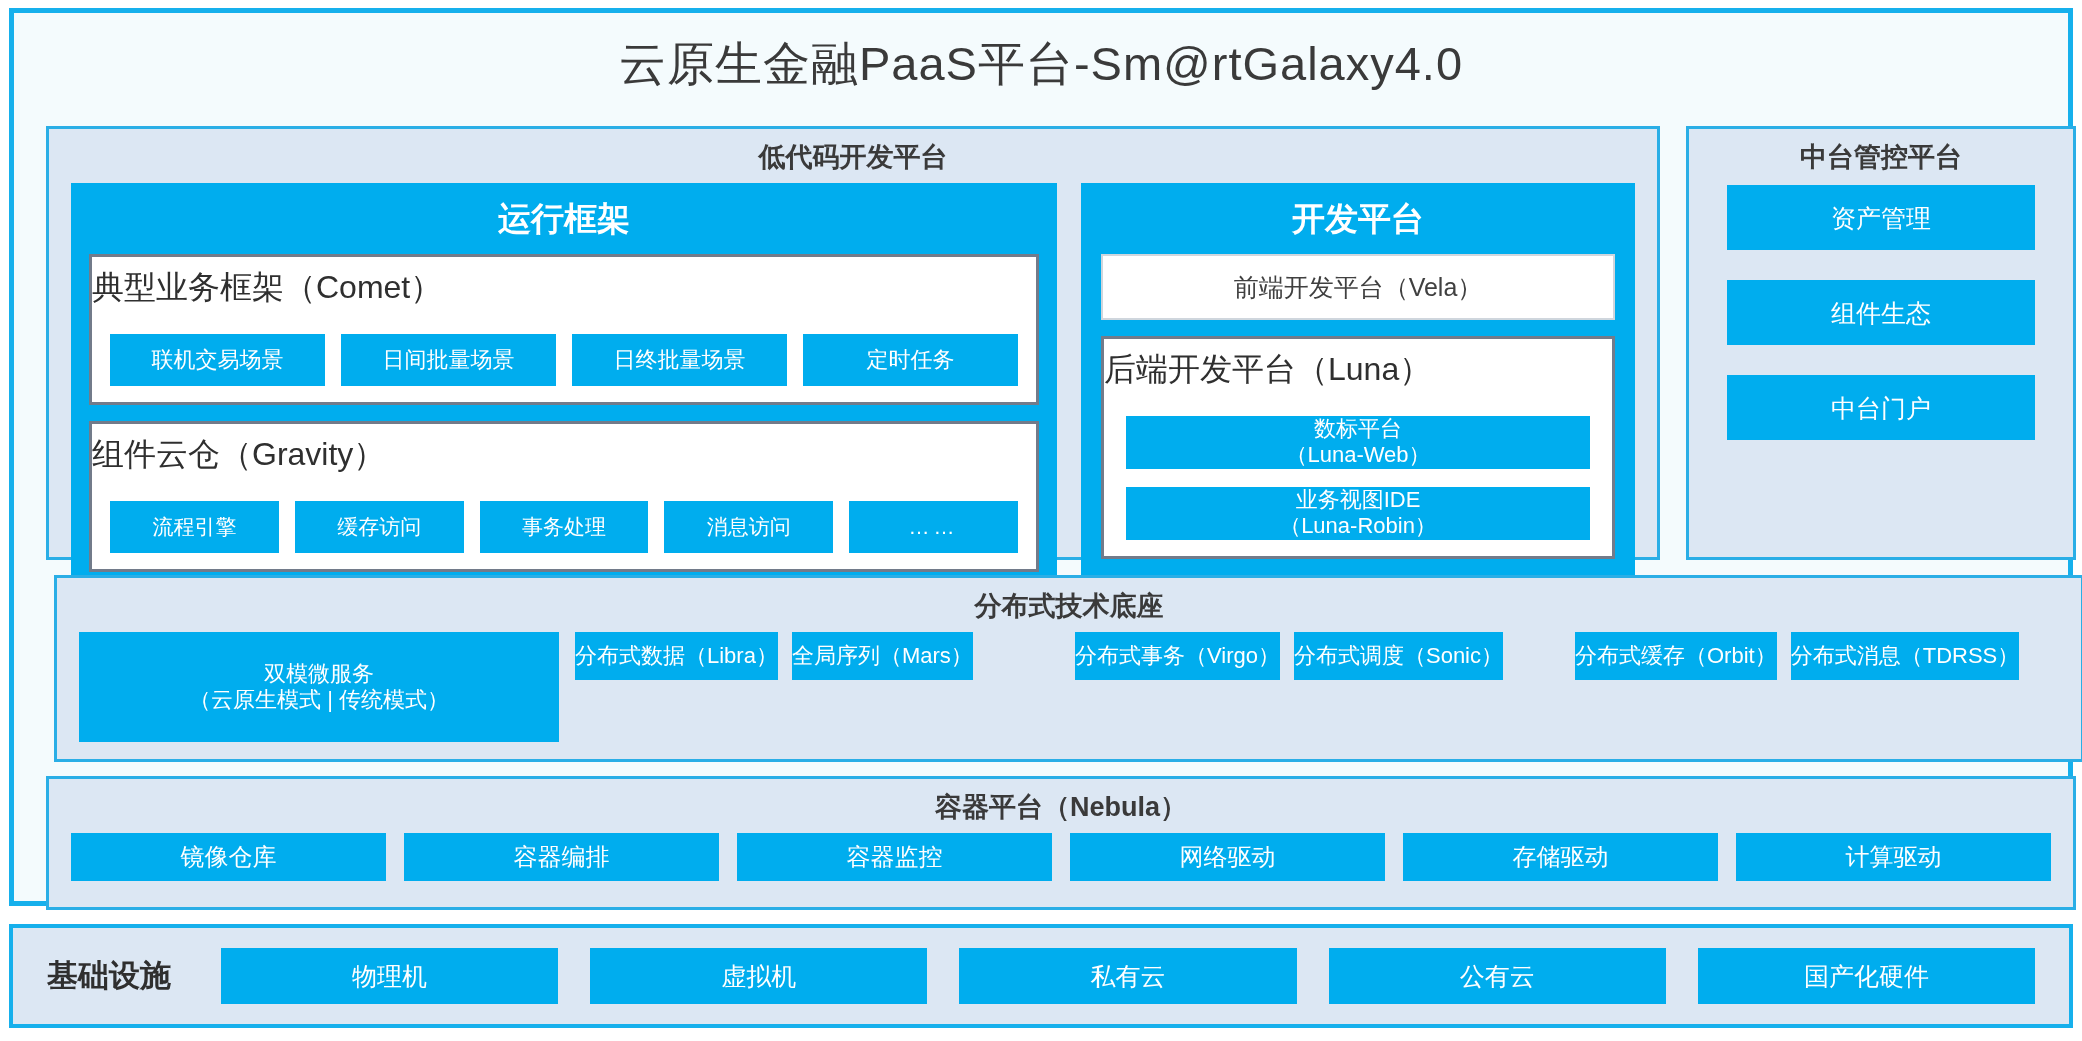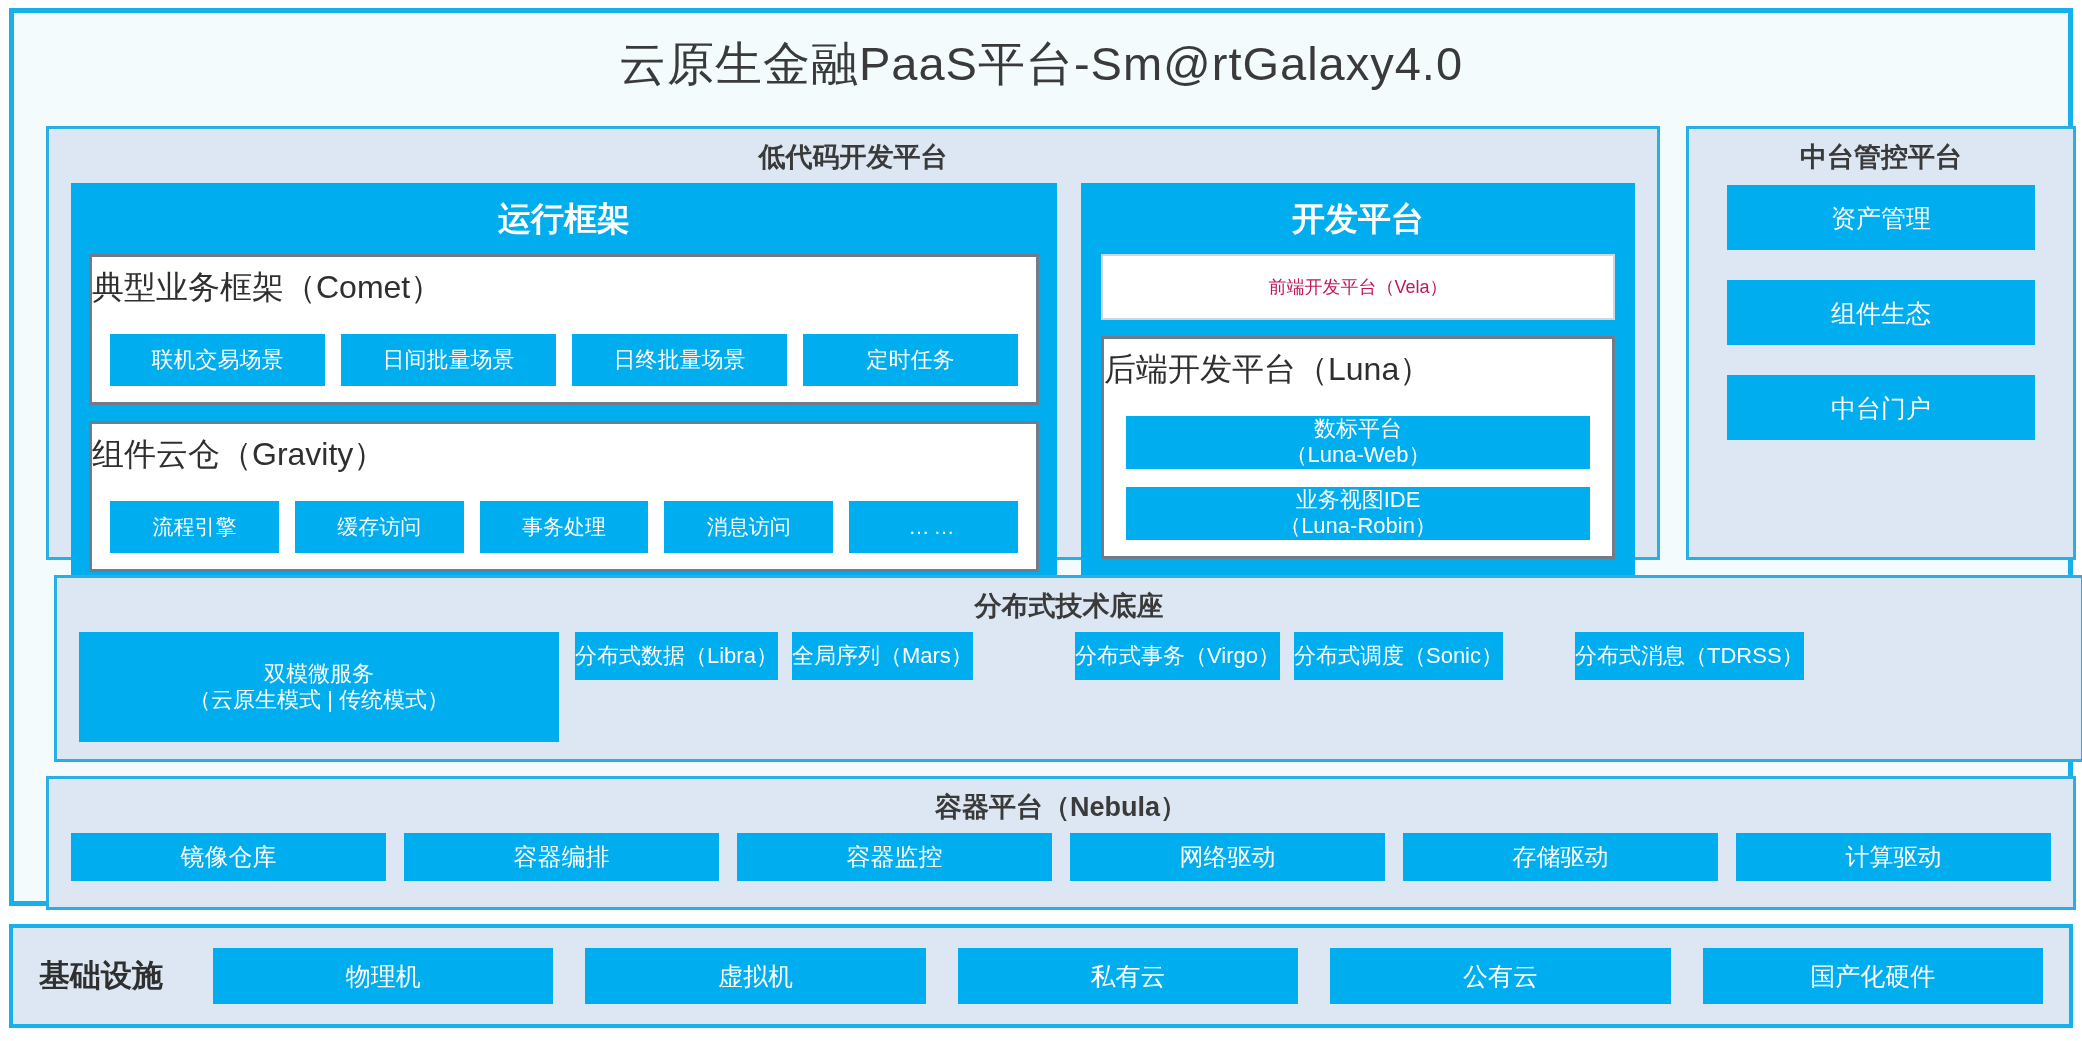--- a/index.html
+++ b/index.html
@@ -115,21 +115,21 @@
   .midoffice .tile:first-of-type{margin-top:4px;}
 
   
   .vela-card{
     margin:0 20px 16px 20px;
     background:#ffffff;
     border:2px solid #cfd6dd;
     box-sizing:border-box;
     height:66px;
     display:flex;align-items:center;justify-content:center;
-    color:#be185d;font-size:18px;
+    color:#404040;font-size:25px;
   }
   .luna-card{margin:0 20px 0 20px;}
   .luna-tiles{display:flex;gap:18px;padding:0 22px 16px 22px;flex-direction:column;}
   .luna-tiles .tile{flex:1 1 0;height:74px;flex-direction:column;}
 
   
   .row2{
     position:absolute;left:40px;top:562px;width:2030px;height:187px;
   }
   .base-grid{
@@ -149,21 +149,21 @@
   }
   .container-tiles .tile{flex:1 1 0;height:48px;font-size:24px;}
 
   
   .infra{
     position:absolute;left:9px;top:924px;width:2064px;height:104px;
     box-sizing:border-box;
     border:4px solid #16b0ec;
     background:#dce7f3;
     display:flex;align-items:center;
-    padding:0 26px;
+    padding:0 34px;
     gap:32px;
   }
   .infra-label{
     color:#2f2f2f;font-size:31px;font-weight:bold;
     flex:0 0 auto;margin-right:18px;white-space:nowrap;
   }
   .infra .tile{flex:1 1 0;height:56px;font-size:25px;}
 
   .dots{letter-spacing:4px;}
 </style>
@@ -246,20 +246,21 @@
         </div>
         <div class="base-col">
           <div class="tile">分布式数据（Libra）</div>
           <div class="tile">全局序列（Mars）</div>
         </div>
         <div class="base-col">
           <div class="tile">分布式事务（Virgo）</div>
           <div class="tile">分布式调度（Sonic）</div>
         </div>
         <div class="base-col">
+          <div class="tile">分布式缓存（Orbit）</div>
           <div class="tile">分布式消息（TDRSS）</div>
         </div>
       </div>
     </div>
 
     <div class="row3 panel">
       <div class="panel-title">容器平台（Nebula）</div>
       <div class="container-tiles">
         <div class="tile">镜像仓库</div>
         <div class="tile">容器编排</div>

